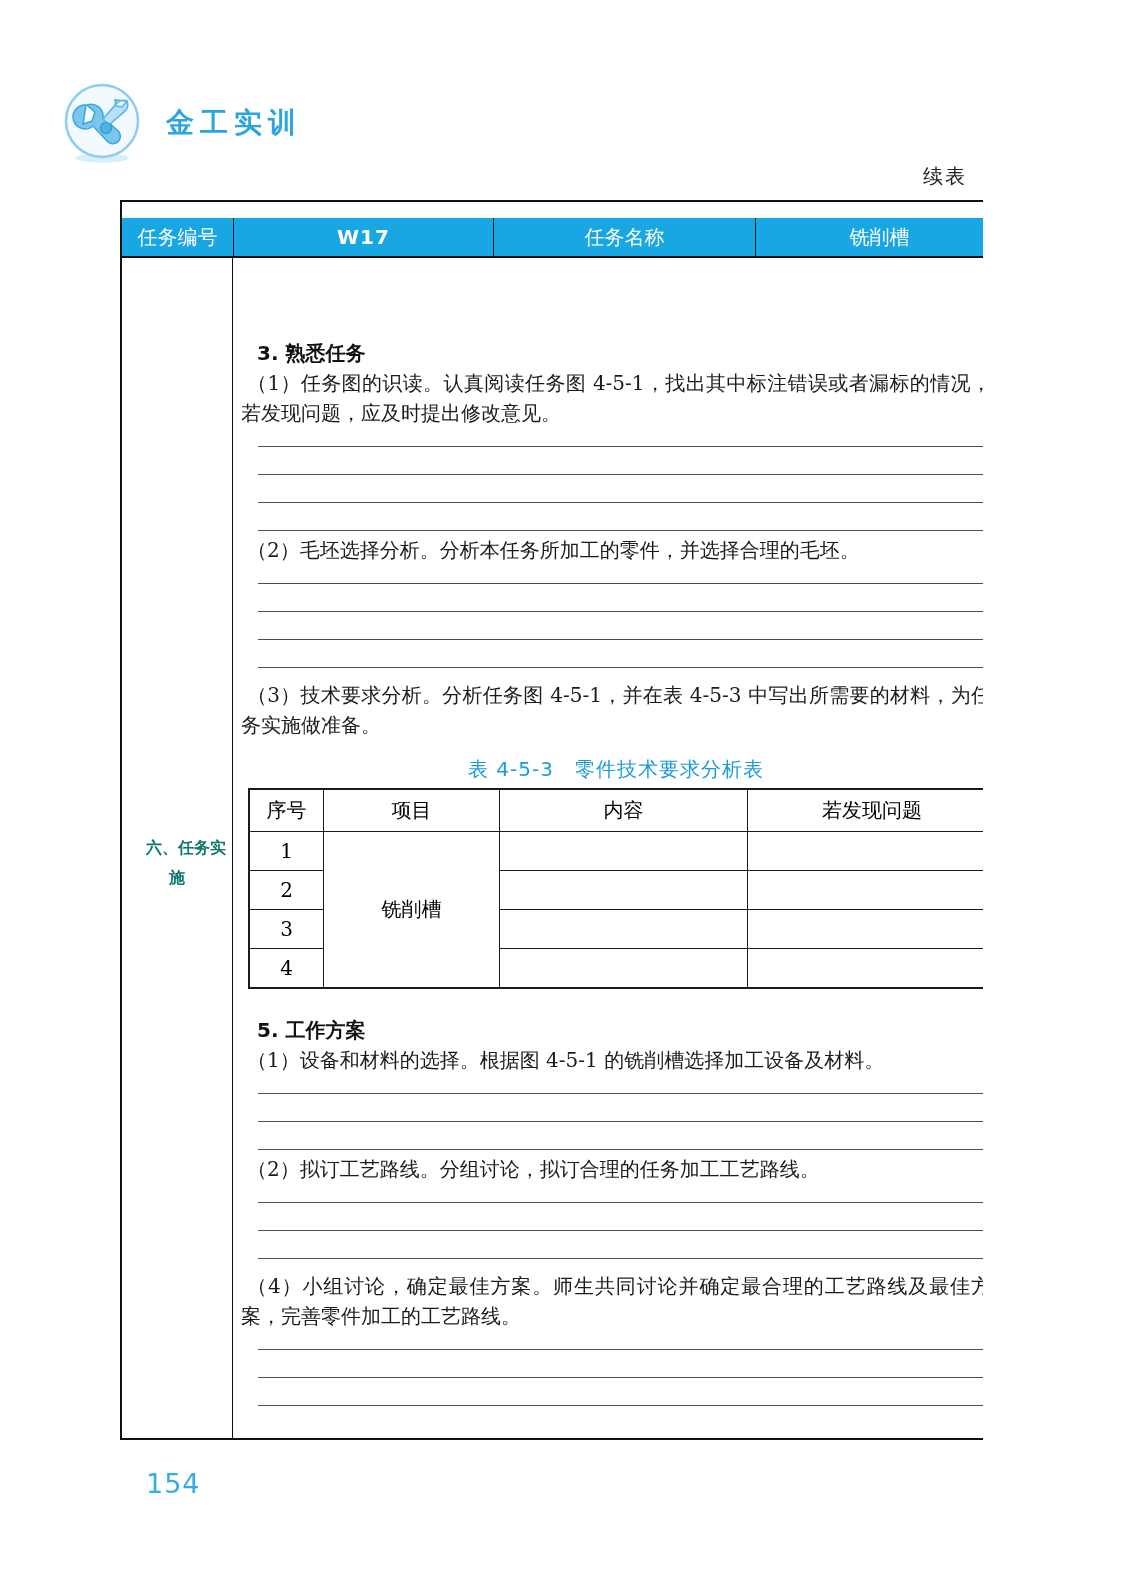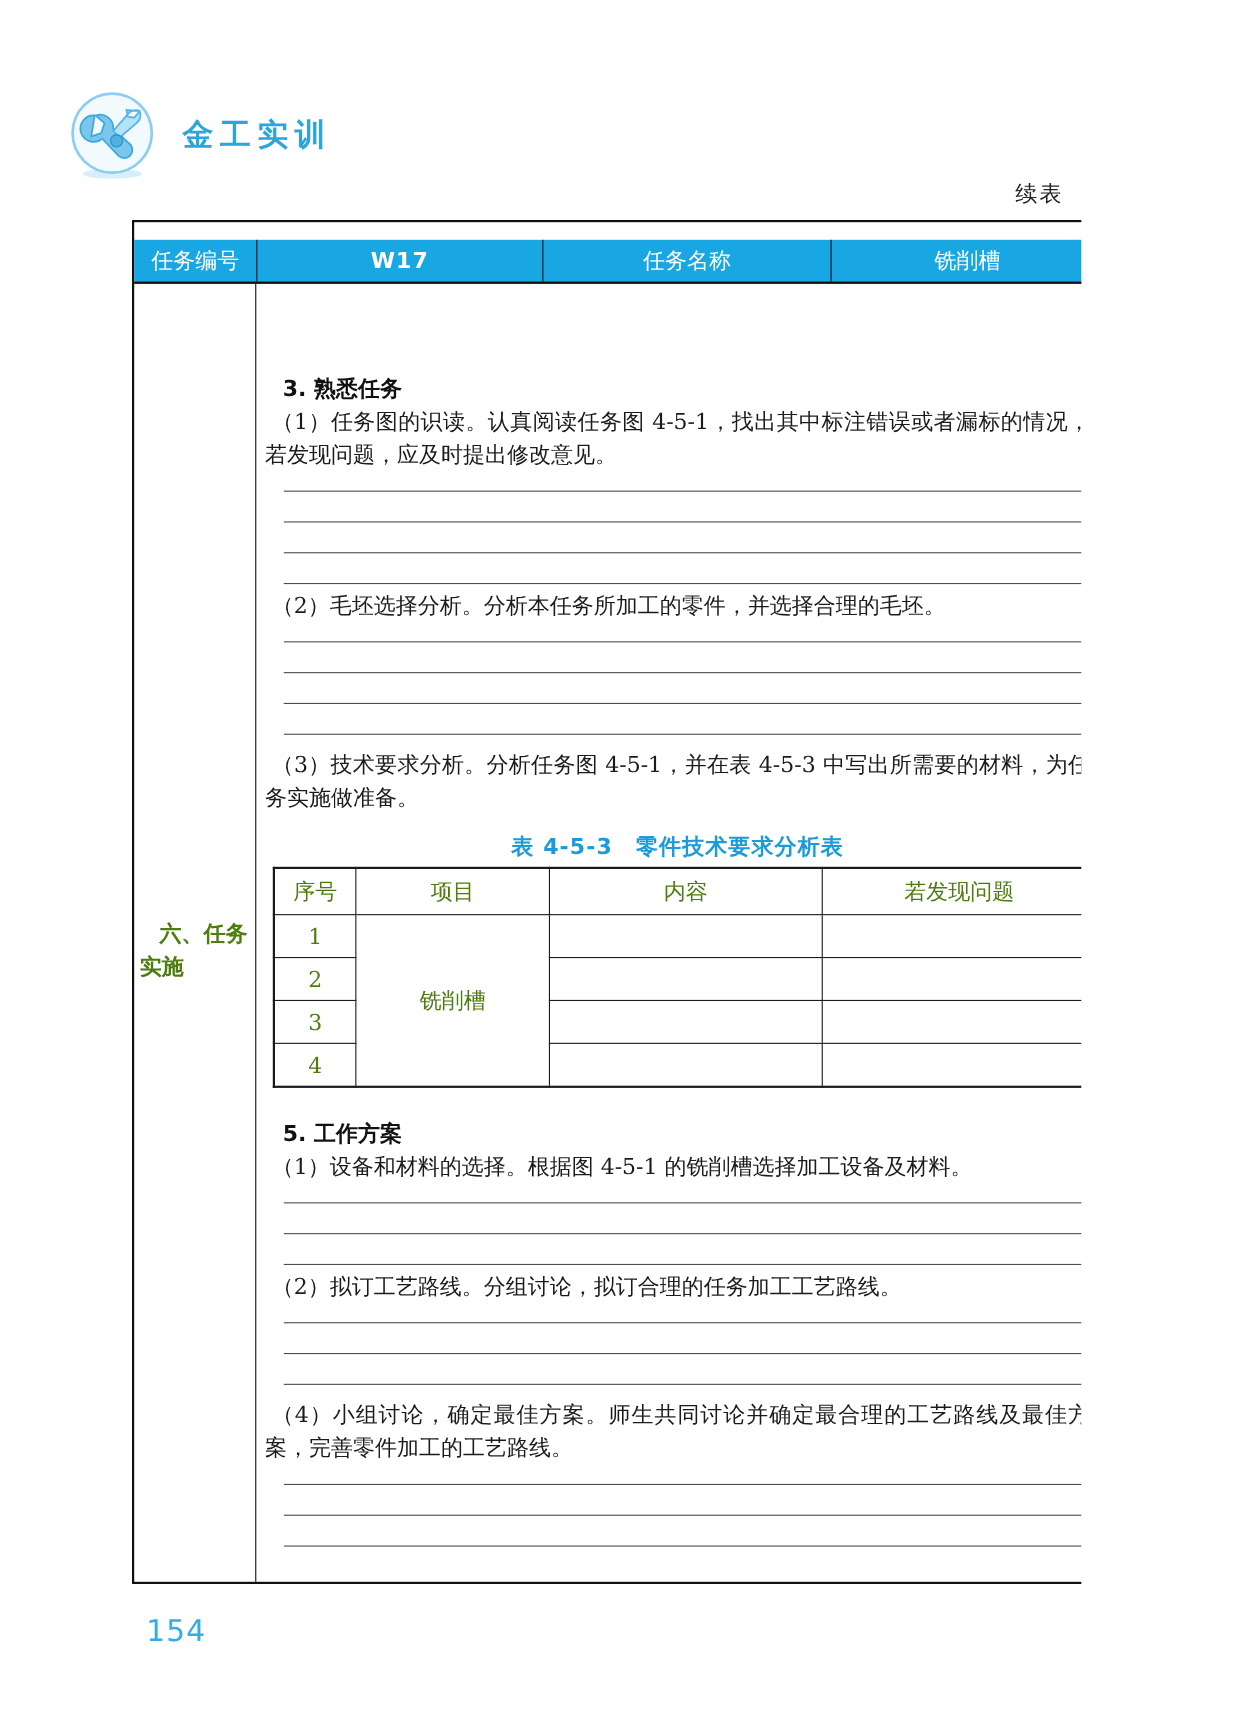--- a/index.html
+++ b/index.html
@@ -46,21 +46,21 @@
   .c3{width:262px;}
   .c4{flex:1;}
   .mt-body{display:flex;flex:1;min-height:0;}
   .side-cell{
     width:111px;flex:0 0 111px;border-right:1.5px solid #101010;
     box-sizing:border-box;
   }
   .side-label{
     margin-top:575px;padding:0 5px;text-indent:18px;
     font-family:"DejaVu Sans","Liberation Sans",sans-serif;
-    font-weight:600;font-size:20px;line-height:30px;color:#4d7c0f;
+    font-weight:600;font-size:16px;line-height:30px;color:#0f766e;text-align:center;
   }
   .content-cell{
     flex:1;min-width:0;box-sizing:border-box;
     padding:80px 12px 0 8px;
   }
   
   .h-heading{
     font-family:"DejaVu Sans","Liberation Sans",sans-serif;
     font-weight:bold;font-size:20px;line-height:30px;
     text-indent:16px;color:#111;
@@ -76,42 +76,42 @@
   .rules{margin:0;}
   .rule{
     height:27px;margin-left:17px;
     border-bottom:1.2px solid #4d4d4d;
   }
   .rule:first-child{height:18px;}
   
   .table-caption{
     margin-top:14px;
     font-family:"DejaVu Sans","Liberation Sans",sans-serif;
-    font-weight:bold;font-size:20px;line-height:30px;
+    font-weight:normal;font-size:20px;line-height:30px;
     text-align:center;color:#1b9cd8;letter-spacing:1px;
   }
   table.inner{
     margin:4px 0 0 7px;width:745px;
     border-collapse:collapse;table-layout:fixed;
     border:2px solid #1a1a1a;
   }
   table.inner th, table.inner td{
     border:1px solid #1a1a1a;
     font-size:20px;font-weight:normal;text-align:center;
-    color:#4d7c0f;padding:0;
+    color:#000000;padding:0;
   }
   table.inner tr.head th{height:41px;}
   table.inner tr.data td{height:38px;}
   .colw-no{width:73px;}
   .colw-item{width:175px;}
   .colw-content{width:247px;}
   .colw-dev{width:248px;}
   
   .page-number{
-    position:absolute;left:133px;top:1468px;
+    position:absolute;left:146px;top:1468px;
     font-family:"DejaVu Sans","Liberation Sans",sans-serif;
     font-size:27px;color:#35ace2;letter-spacing:1px;
   }
 </style>
 </head>
 <body>
 
 <div class="page">
 
   <div class="brand-row">

